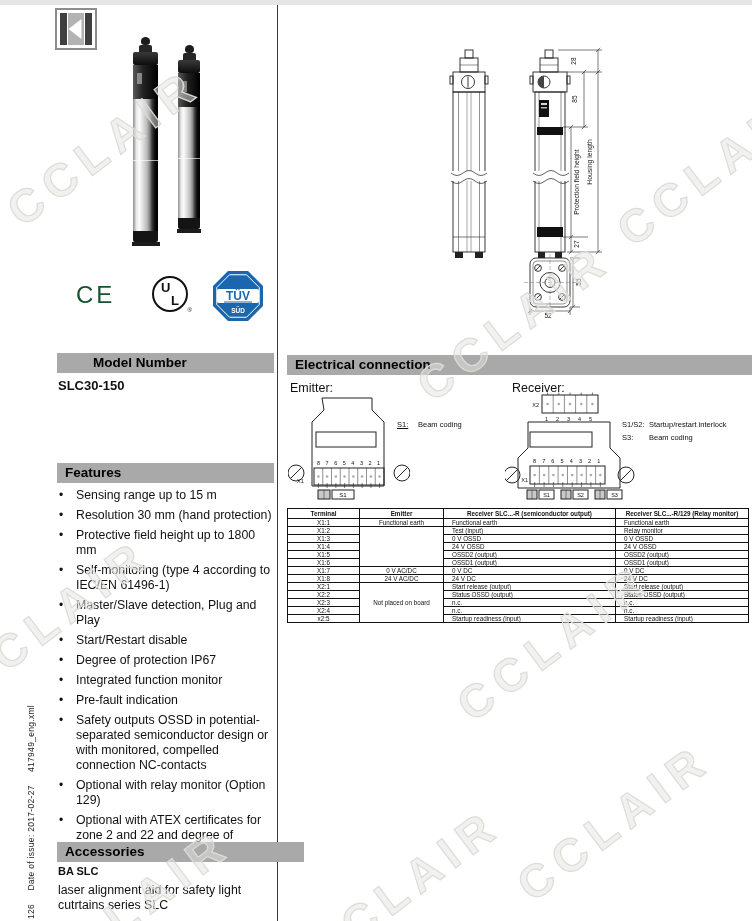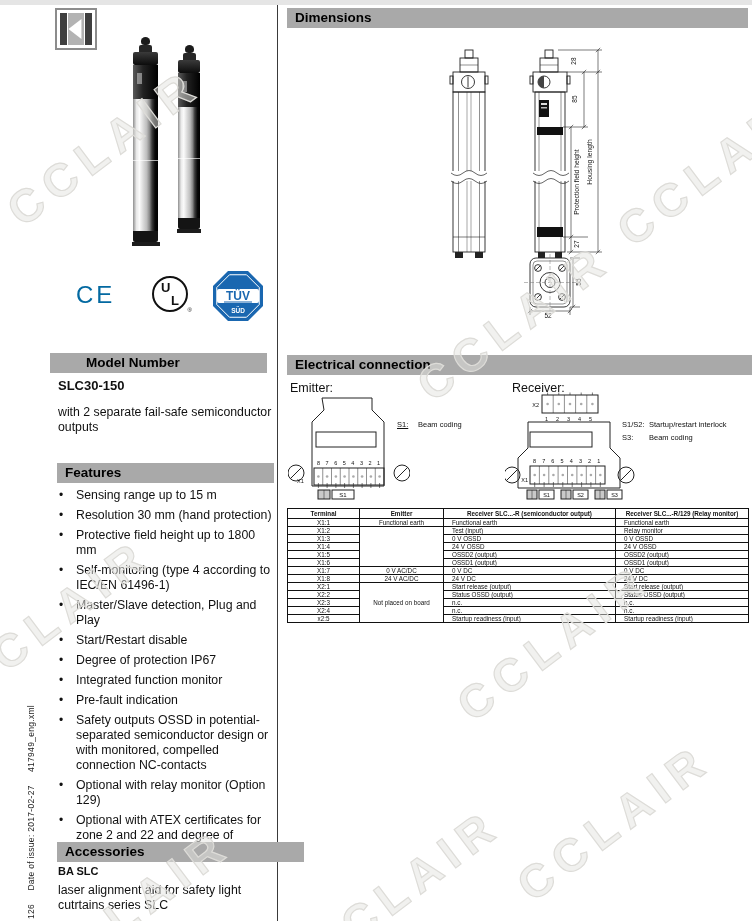--- a/index.html
+++ b/index.html
@@ -28,21 +28,21 @@
   .tw-stem{width:13px;height:7px;background:#262626;border-radius:2px 2px 0 0;}
   .tw-cap{width:100%;height:13px;background:linear-gradient(180deg,#3a3a3a,#0c0c0c);border-radius:2px;}
   .tw-head{width:100%;height:34px;background:linear-gradient(90deg,#5a5a5a,#222 40%,#000);position:relative;}
   .tw-head::after{content:"";position:absolute;left:4px;top:8px;width:5px;height:11px;background:#cfcfcf;opacity:.55;}
   .tw-body{width:100%;flex:1;position:relative;
     background:linear-gradient(90deg,#8f8f8f 0%,#e9e9e9 14%,#fbfbfb 26%,#d8d8d8 42%,#bdbdbd 55%,#8a8a8a 66%,#3c3c3c 76%,#0a0a0a 88%,#000 100%);}
   .tw-body::after{content:"";position:absolute;left:0;right:0;top:46%;height:1px;background:rgba(255,255,255,.65);}
   .tw-foot{width:100%;height:11px;background:#141414;border-radius:0 0 2px 2px;}
   .tw-feet{width:112%;height:4px;background:#1c1c1c;}
   
-  .ce{position:absolute;left:76px;top:281px;font-size:24px;letter-spacing:3px;color:#0369a1;}
+  .ce{position:absolute;left:76px;top:281px;font-size:24px;letter-spacing:3px;color:#14532d;}
   .ul{position:absolute;left:152px;top:276px;width:32px;height:32px;border:2.5px solid #111;border-radius:50%;}
   .ul .u{position:absolute;top:2px;left:7px;font-size:13px;font-weight:bold;}
   .ul .l{position:absolute;bottom:2px;right:7px;font-size:13px;font-weight:bold;}
   .ul .r{position:absolute;bottom:-3px;right:-6px;font-size:6px;}
   
   .mn-number{position:absolute;left:58px;top:378px;font-size:13px;font-weight:bold;}
   .mn-desc{position:absolute;left:58px;top:405px;width:216px;font-size:12.3px;line-height:15px;white-space:pre-line;}
   .features{position:absolute;left:58px;top:488px;width:216px;}
   .feat{display:flex;margin-bottom:5px;font-size:12.3px;line-height:15px;}
   .feat .bullet{width:17px;flex:none;font-size:12px;padding-left:1px;}
@@ -102,25 +102,23 @@
   </div>
   <svg style="position:absolute;left:212px;top:270px;" width="52" height="52" viewBox="0 0 52 52">
     <polygon points="16,1 36,1 51,16 51,36 36,51 16,51 1,36 1,16" fill="#1a67b0"></polygon>
     <polygon points="17.5,4.75 34.5,4.75 47.25,17.5 47.25,34.5 34.5,47.25 17.5,47.25 4.75,34.5 4.75,17.5" fill="none" stroke="#fff" stroke-width="1"></polygon>
     <rect x="5" y="19" width="42" height="14" rx="2" fill="#fff"></rect>
     <text x="26" y="30" text-anchor="middle" font-size="12" font-weight="bold" fill="#1a67b0">TÜV</text>
     <line x1="12" y1="32" x2="40" y2="32" stroke="#1a67b0" stroke-width="1"></line>
     <text x="26" y="42.5" text-anchor="middle" font-size="6.5" font-weight="bold" fill="#fff">SÜD</text>
   </svg>
 
-  <div class="hbar" style="left:50px;top:353px;width:217px;padding-left:36px;">
+  <div class="hbar" style="left:57px;top:353px;width:217px;padding-left:36px;">
     <span>Model Number</span></div>
   <div class="mn-number">SLC30-150</div>
-  <div class="mn-desc">with 2 separate fail-safe semiconductor
-outputs</div>
 
   <div class="hbar" style="left:57px;top:463px;width:217px;">
     <span>Features</span></div>
   <div class="features">
     <div class="feat">
         <span class="bullet">•</span>
         <span>Sensing range up to 15 m</span>
       </div>
     <div class="feat">
         <span class="bullet">•</span>
@@ -167,22 +165,20 @@
         <span>Optional with ATEX certificates for zone 2 and 22 and degree of protection IP66 (Option 133)</span>
       </div>
   </div>
 
   <div class="hbar" style="left:57px;top:842px;width:247px;">
     <span>Accessories</span></div>
   <div class="acc-name">BA SLC</div>
   <div class="acc-desc">laser alignment aid for safety light
 cutrtains series SLC</div>
 
-  <div class="hbar" style="left:287px;top:8px;width:461px;">
-    <span>Dimensions</span></div>
 
   <svg style="position:absolute;left:300px;top:40px;" width="440" height="290" viewBox="0 0 440 290" fill="none" stroke="#222" stroke-width="0.9">
 
     <g>
       <rect x="165" y="10" width="8" height="8"></rect>
         <rect x="160" y="18" width="18" height="14"></rect>
       <line x1="160" y1="25" x2="178" y2="25" stroke-width="0.5"></line>
       <rect x="153" y="32" width="32" height="20"></rect>
         <circle cx="168" cy="42" r="6.5"></circle>
       <line x1="168" y1="36.5" x2="168" y2="47.5"></line>

